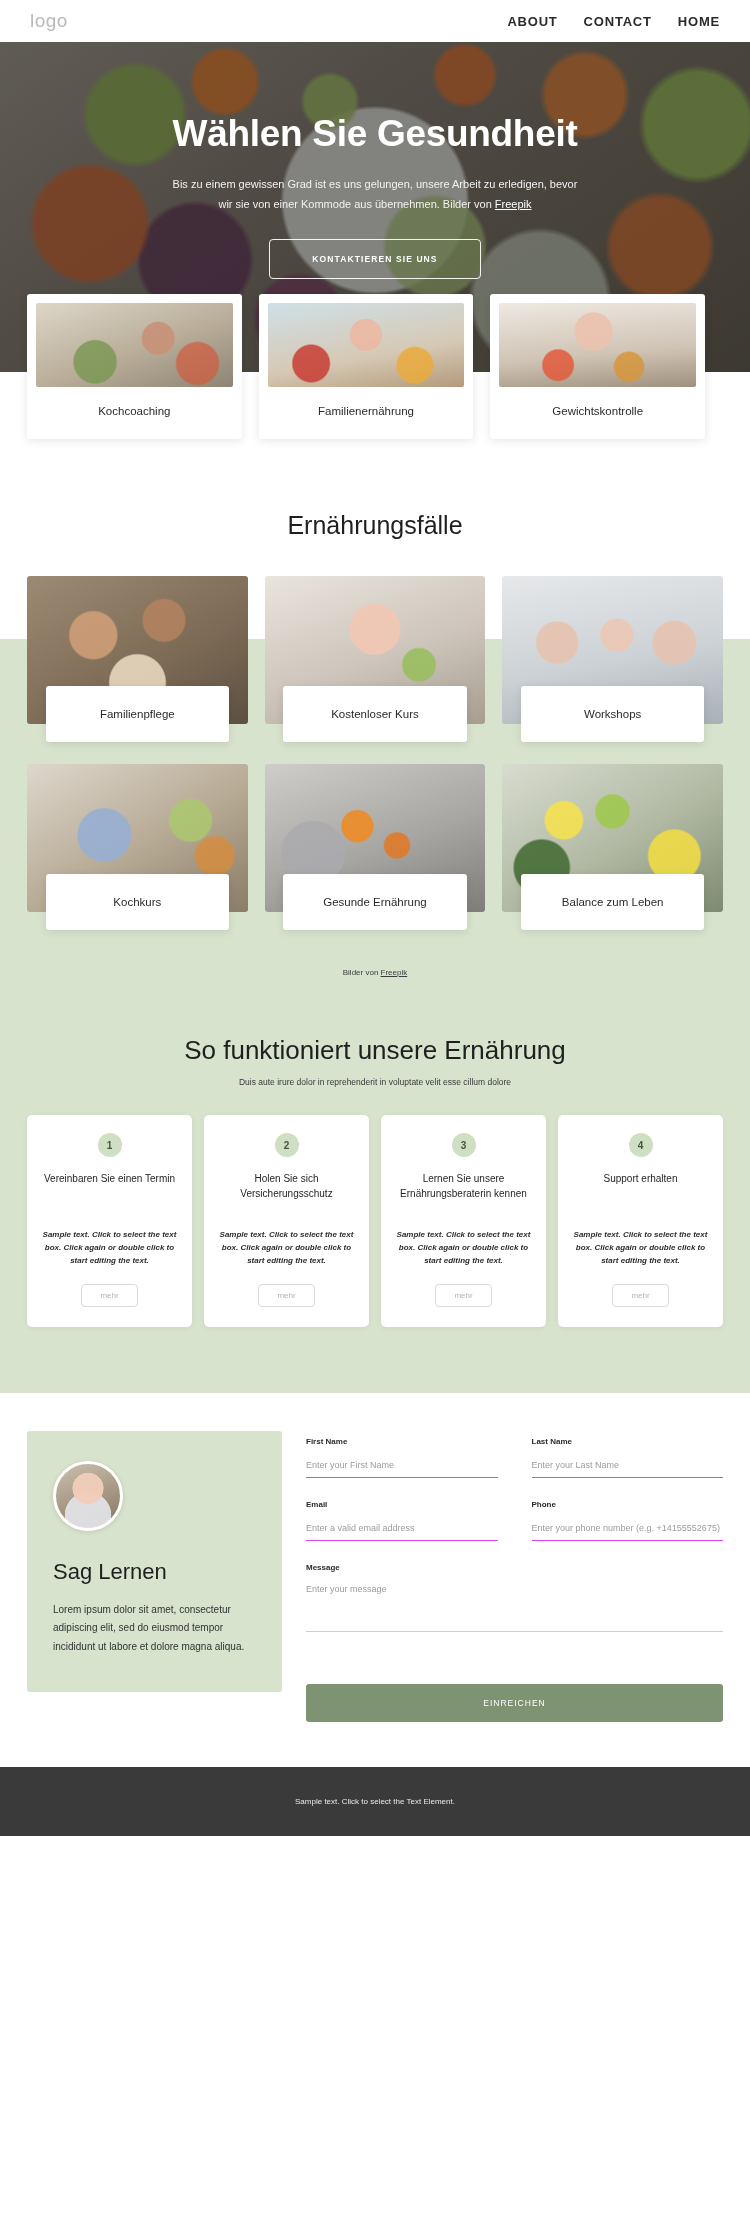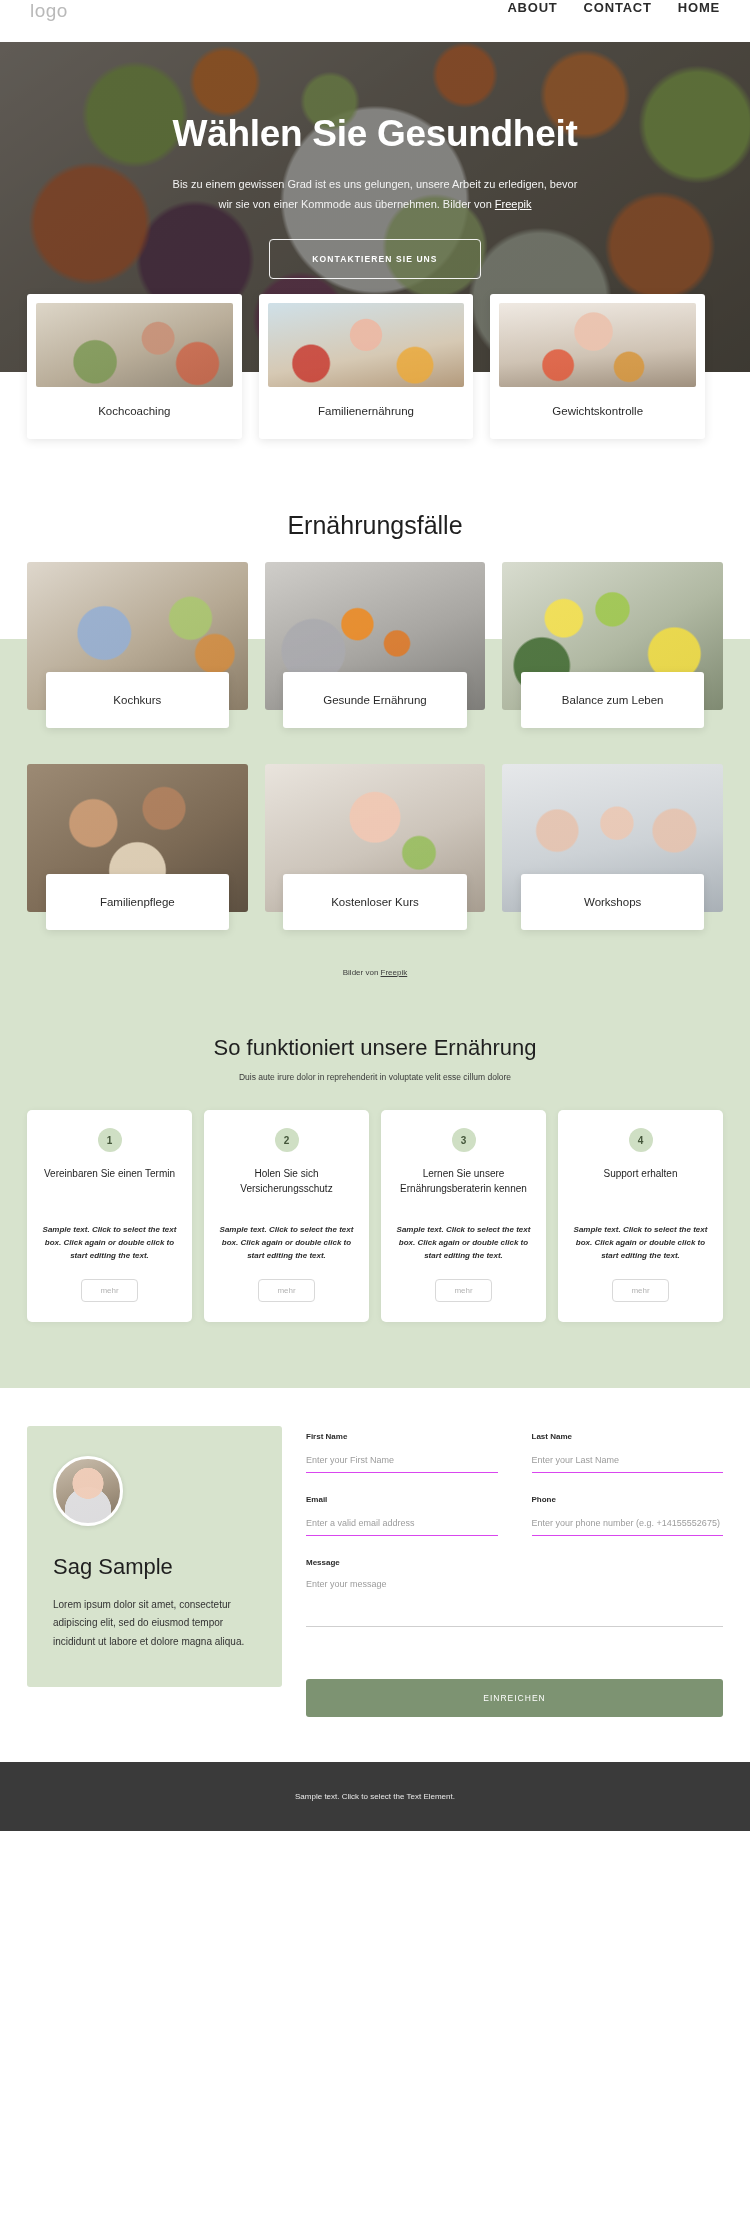--- a/index.html
+++ b/index.html
@@ -10,20 +10,21 @@
     color: #2b2b2b;
     -webkit-font-smoothing: antialiased;
   }
   .page { width: 750px; position: relative; overflow: hidden; }
 
   
   .header {
     height: 42px;
     background: #fff;
     display: flex;
+    align-items: center;
     justify-content: space-between;
     padding: 0 30px;
     position: relative;
     z-index: 40;
   }
   .logo {
     font-size: 19px;
     color: #b9b9b9;
     font-weight: 400;
     letter-spacing: .5px;
@@ -247,21 +248,21 @@
 
   
   .steps-section {
     position: relative;
     z-index: 3;
     background: #d7e3cd;
     padding: 58px 27px 66px;
   }
   .steps-title {
     text-align: center;
-    font-size: 22px;
+    font-size: 26px;
     font-weight: 400;
     color: #1f1f1f;
   }
   .steps-sub {
     text-align: center;
     font-size: 8.5px;
     color: #3a3a3a;
     margin-top: 11px;
   }
   .steps {
@@ -452,47 +453,47 @@
     <div class="svc">
       <div class="svc-photo p-gewicht"></div>
       <div class="svc-label">Gewichtskontrolle</div>
     </div>
   </div>
 
   <div class="gallery-section">
     <div class="gallery-band"></div>
     <h2 class="section-title">Ernährungsfälle</h2>
 
+    <div class="grid">
+      <div class="gcard">
+        <div class="gphoto g1"></div>
+        <div class="gcaption">Familienpflege</div>
+      </div>
+      <div class="gcard">
+        <div class="gphoto g2"></div>
+        <div class="gcaption">Kostenloser Kurs</div>
+      </div>
+      <div class="gcard">
+        <div class="gphoto g3"></div>
+        <div class="gcaption">Workshops</div>
+      </div>
+    </div>
+
     <div class="grid row2">
       <div class="gcard">
         <div class="gphoto g4"></div>
         <div class="gcaption">Kochkurs</div>
       </div>
       <div class="gcard">
         <div class="gphoto g5"></div>
         <div class="gcaption">Gesunde Ernährung</div>
       </div>
       <div class="gcard">
         <div class="gphoto g6"></div>
         <div class="gcaption">Balance zum Leben</div>
-      </div>
-    </div>
-
-    <div class="grid">
-      <div class="gcard">
-        <div class="gphoto g1"></div>
-        <div class="gcaption">Familienpflege</div>
-      </div>
-      <div class="gcard">
-        <div class="gphoto g2"></div>
-        <div class="gcaption">Kostenloser Kurs</div>
-      </div>
-      <div class="gcard">
-        <div class="gphoto g3"></div>
-        <div class="gcaption">Workshops</div>
       </div>
     </div>
 
     <div class="credit">
       <span>Bilder von </span><a href="#">Freepik</a>
     </div>
   </div>
 
   <div class="steps-section">
     <h2 class="steps-title">So funktioniert unsere Ernährung</h2>
@@ -526,21 +527,21 @@
         <div class="step-body">Sample text. Click to select the text box. Click again or double click to start editing the text.</div>
         <button class="step-btn">mehr</button>
       </div>
 
     </div>
   </div>
 
   <div class="contact-section">
     <div class="contact-left">
       <div class="avatar"></div>
-      <h3 class="sag-hallo">Sag Sample</h3>
+      <h3 class="sag-hallo">Sag Lernen</h3>
       <p class="sag-text">Lorem ipsum dolor sit amet, consectetur adipiscing elit, sed do eiusmod tempor incididunt ut labore et dolore magna aliqua.</p>
     </div>
 
     <div class="contact-right">
       <div class="frow">
         <div class="fgroup">
           <label class="flabel">First Name</label>
           <input class="finput" type="text" placeholder="Enter your First Name" style="">
         </div>
         <div class="fgroup">

